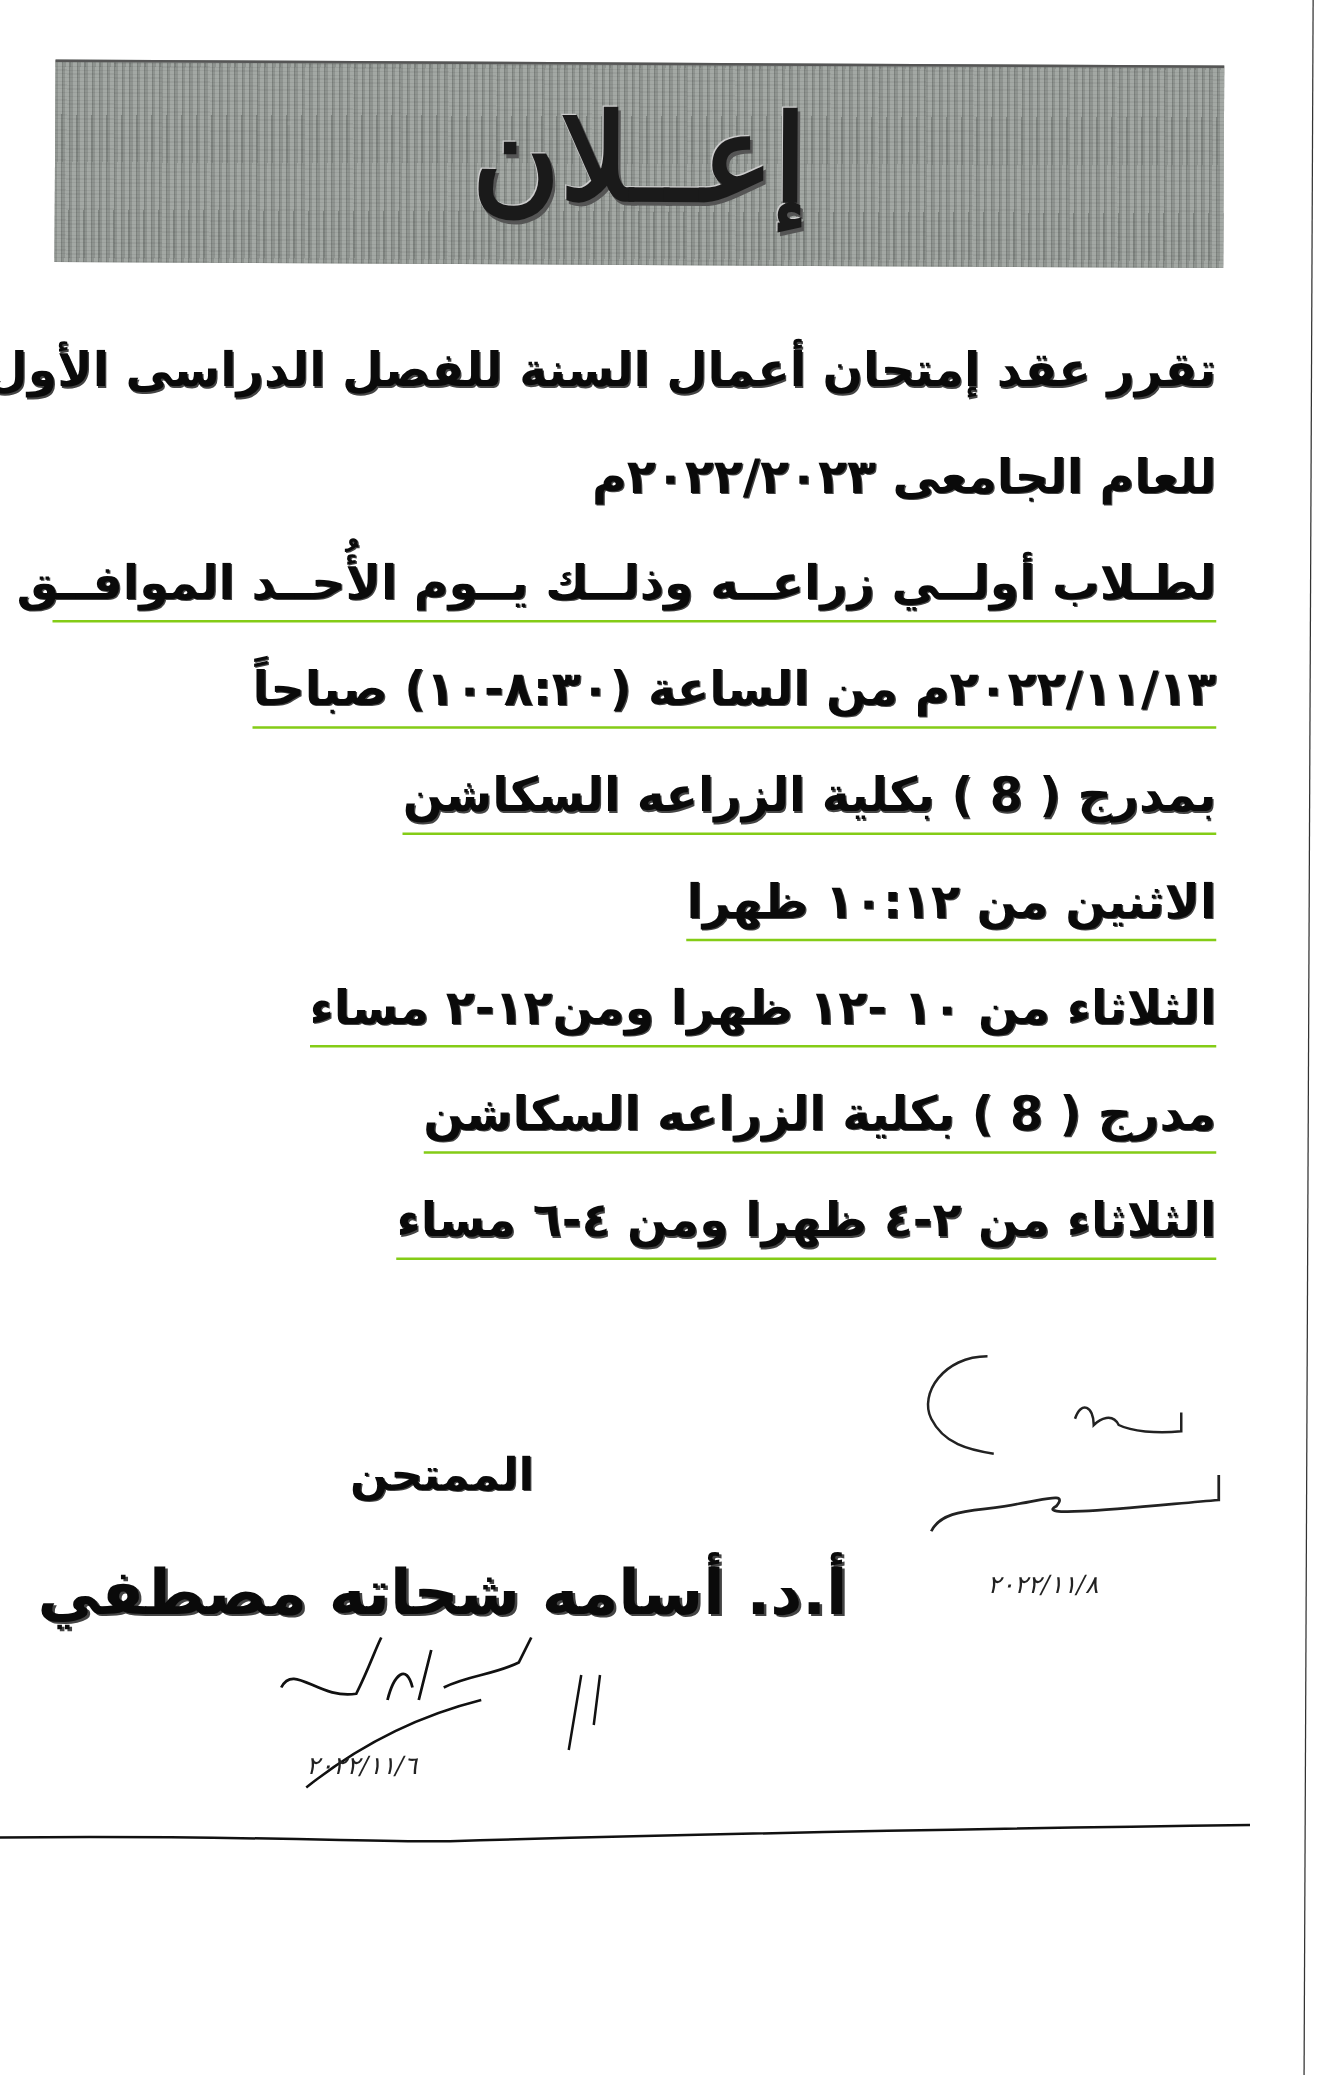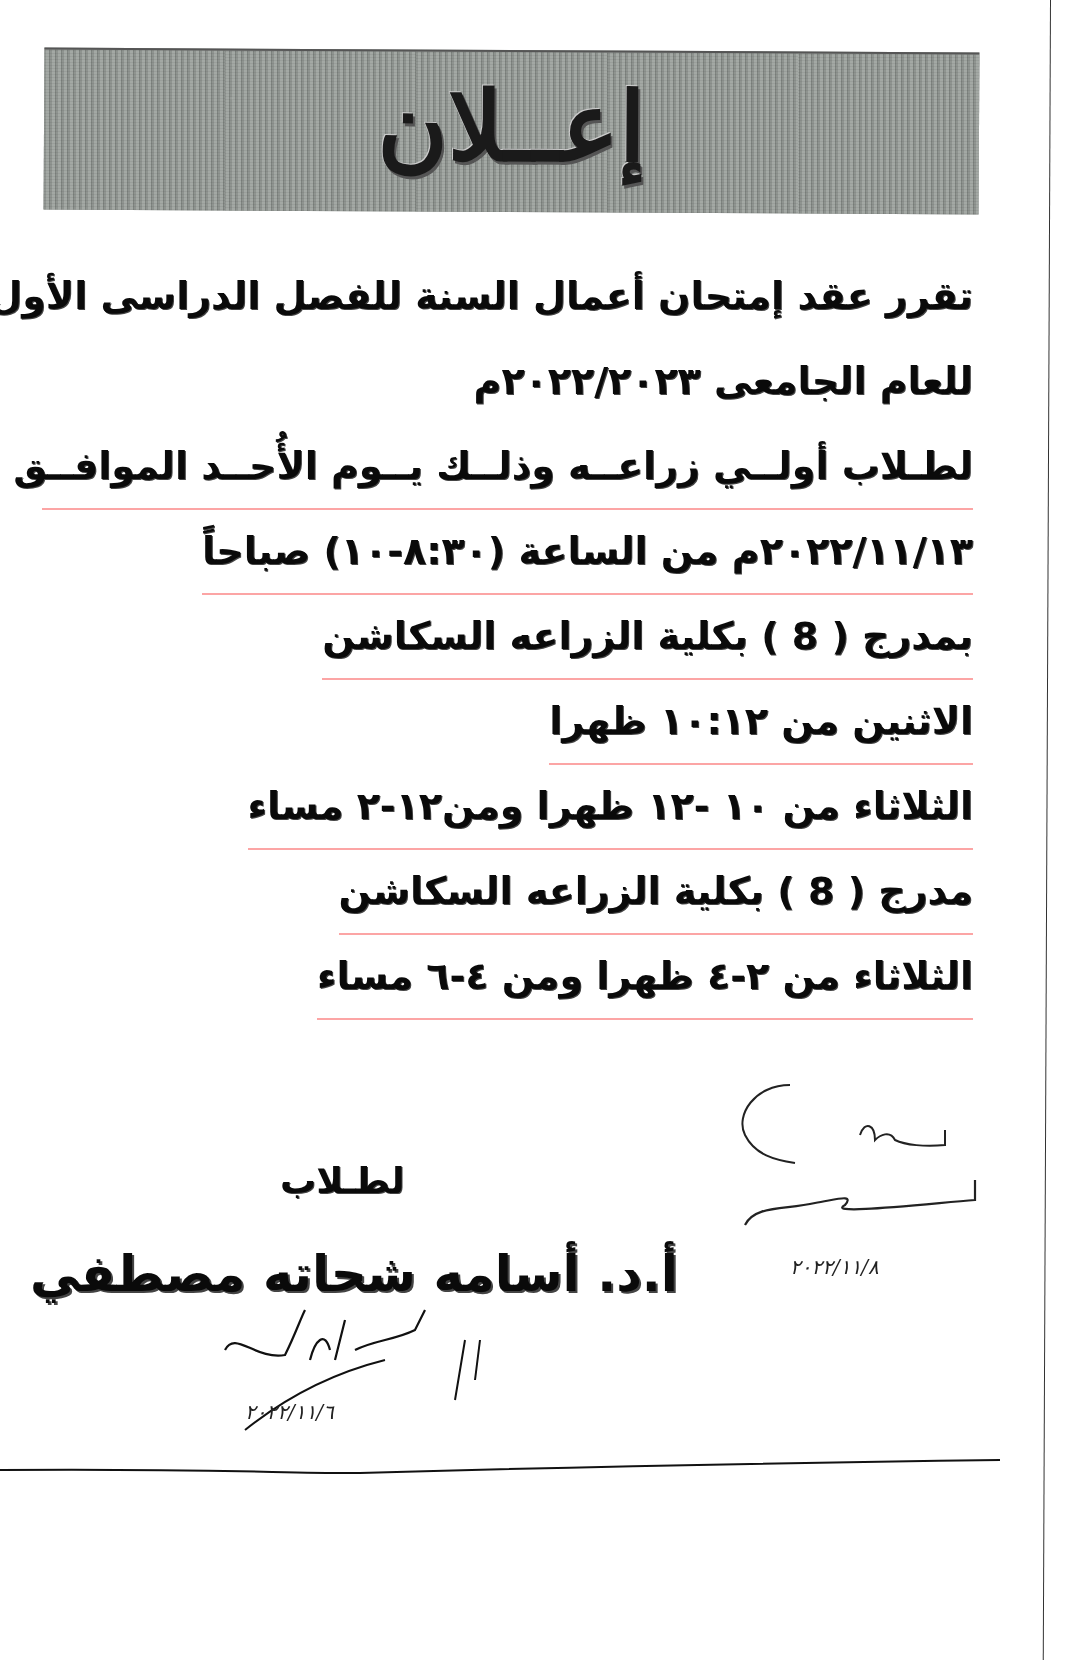--- a/index.html
+++ b/index.html
@@ -29,21 +29,21 @@
     position:absolute; left:0; right:0; top:18px; text-align:center;
     font-family:"DejaVu Serif", serif; font-weight:bold; font-size:96px; color:#1a1a1a;
     text-shadow: 2px 3px 0 #555, -1px -1px 0 #ccc; direction:rtl; letter-spacing:6px;
     z-index:1;
   }
   .line {
     position:absolute; direction:rtl; text-align:right; white-space:nowrap;
     font-family:"DejaVu Sans", sans-serif; font-weight:bold; font-size:38px; line-height:48px;
     text-shadow:1px 1px 0 #444;
   }
-  .line.u { border-bottom:2px solid #fca5a5; padding-bottom:18px; }
+  .line.u { border-bottom:2px solid #84cc16; padding-bottom:6px; }
   .sig-label {
     position:absolute; direction:rtl; font-weight:bold; font-size:36px; text-shadow:1px 1px 0 #444;
   }
   .sig-name {
     position:absolute; direction:rtl; font-weight:bold; font-size:50px; text-shadow:2px 2px 0 #444; white-space:nowrap;
   }
   .hand { position:absolute; }
   .hand-text {
     position:absolute; font-family:"DejaVu Serif", serif; font-size:20px; color:#222; font-style:italic; white-space:nowrap;
   }
@@ -61,21 +61,21 @@
 <div class="line" style="right:95px; top:272px;">تقرر عقد إمتحان أعمال السنة للفصل الدراسى الأول</div>
 <div class="line" style="right:95px; top:357px;">للعام الجامعى ٢٠٢٢/٢٠٢٣م</div>
 <div class="line u" style="right:95px; top:442px; left:42px; text-align:justify;">لطـلاب أولــي زراعــه وذلــك يــوم الأُحــد الموافــق</div>
 <div class="line u" style="right:95px; top:527px;">٢٠٢٢/١١/١٣م من الساعة (٨:٣٠-١٠) صباحاً</div>
 <div class="line u" style="right:95px; top:612px;">بمدرج ( 8 ) بكلية الزراعه السكاشن</div>
 <div class="line u" style="right:95px; top:697px;">الاثنين من ١٠:١٢ ظهرا</div>
 <div class="line u" style="right:95px; top:782px;">الثلاثاء من ١٠ -١٢ ظهرا ومن١٢-٢ مساء</div>
 <div class="line u" style="right:95px; top:867px;">مدرج ( 8 ) بكلية الزراعه السكاشن</div>
 <div class="line u" style="right:95px; top:952px;">الثلاثاء من ٢-٤ ظهرا ومن ٤-٦ مساء</div>
 
-<div class="sig-label" style="left:280px; top:1160px;">لطـلاب</div>
+<div class="sig-label" style="left:280px; top:1160px;">الممتحن</div>
 <div class="sig-name" style="left:30px; top:1245px;">أ.د. أسامه شحاته مصطفي</div>
 
 <svg class="hand" style="left:735px; top:1075px;" width="250" height="170" viewBox="0 0 250 170">
   <path d="M55 10 C20 10, 0 40, 10 60 C20 80, 40 85, 60 88" fill="none" stroke="#222" stroke-width="2"></path>
   <path d="M125 60 C130 45, 140 50, 140 65 C145 60, 155 55, 160 65 C170 70, 190 72, 210 70 L210 55" fill="none" stroke="#222" stroke-width="2"></path>
   <path d="M10 150 C20 130, 50 135, 80 128 C100 125, 120 118, 110 130 C90 140, 180 130, 240 125 L240 105" fill="none" stroke="#222" stroke-width="2.2"></path>
 </svg>
 <div class="hand-text" style="left:790px; top:1255px;">٢٠٢٢/١١/٨</div>
 
 <svg class="hand" style="left:215px; top:1300px;" width="340" height="160" viewBox="0 0 340 160">

